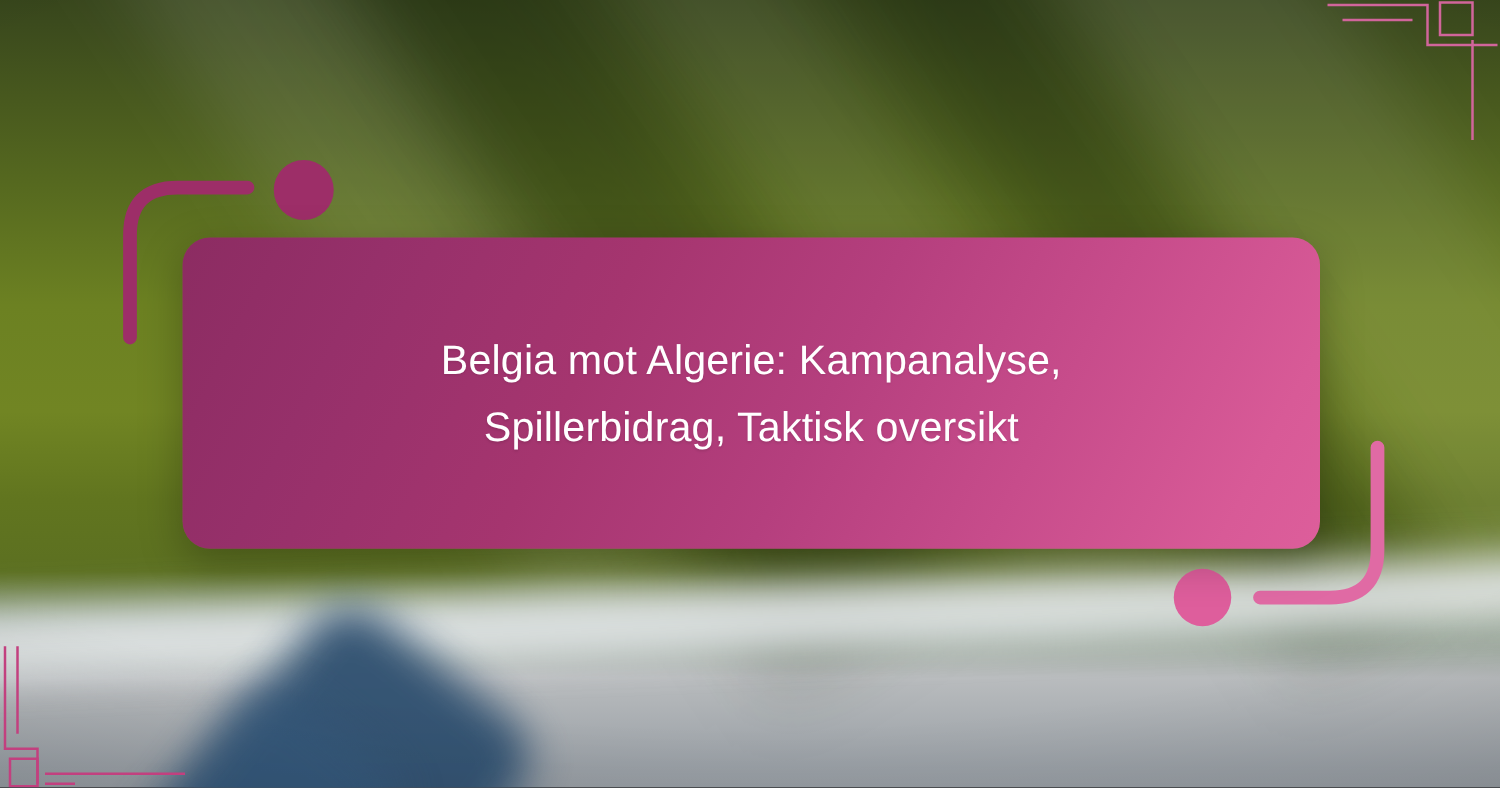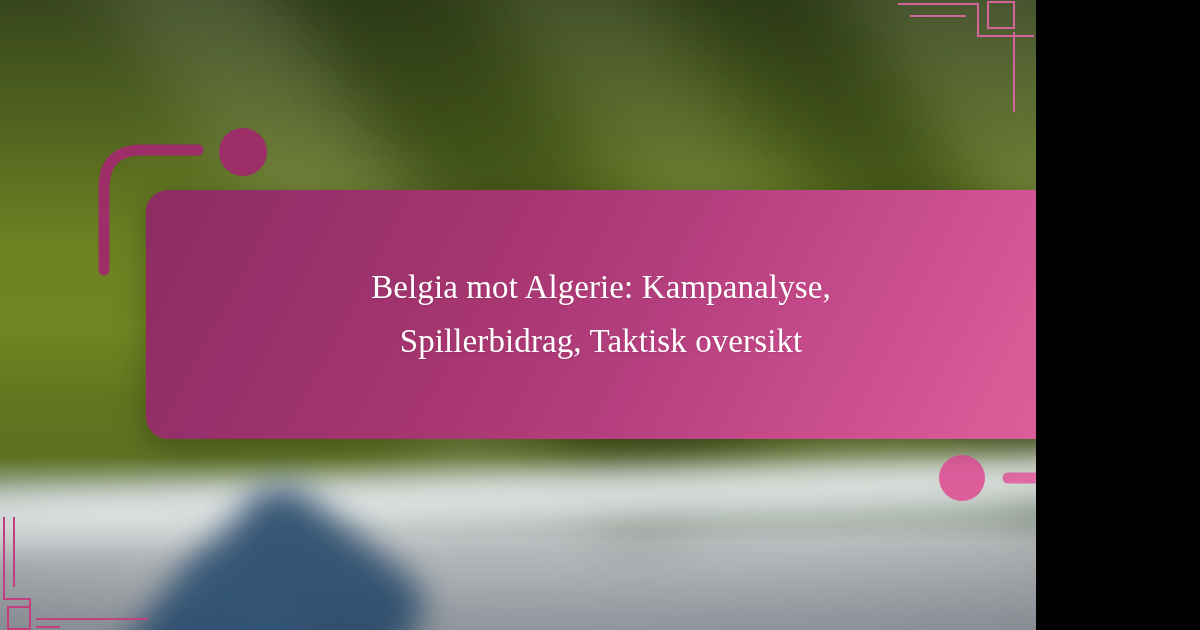--- a/index.html
+++ b/index.html
@@ -2,24 +2,24 @@
 <html><head>
 <meta charset="utf-8">
 <style>
   html, body {
     margin: 0;
     padding: 0;
     background: #000;
   }
   #stage {
     position: relative;
-    width: 1036px;
+    width: 1200px;
     height: 630px;
     overflow: hidden;
-    font-family: Liberation Serif, serif;
+    font-family: Liberation Sans, sans-serif;
   }
 
   
   .bg-root {
     position: absolute;
     inset: 0;
     overflow: hidden;
   }
   .bg-base {
     position: absolute;

